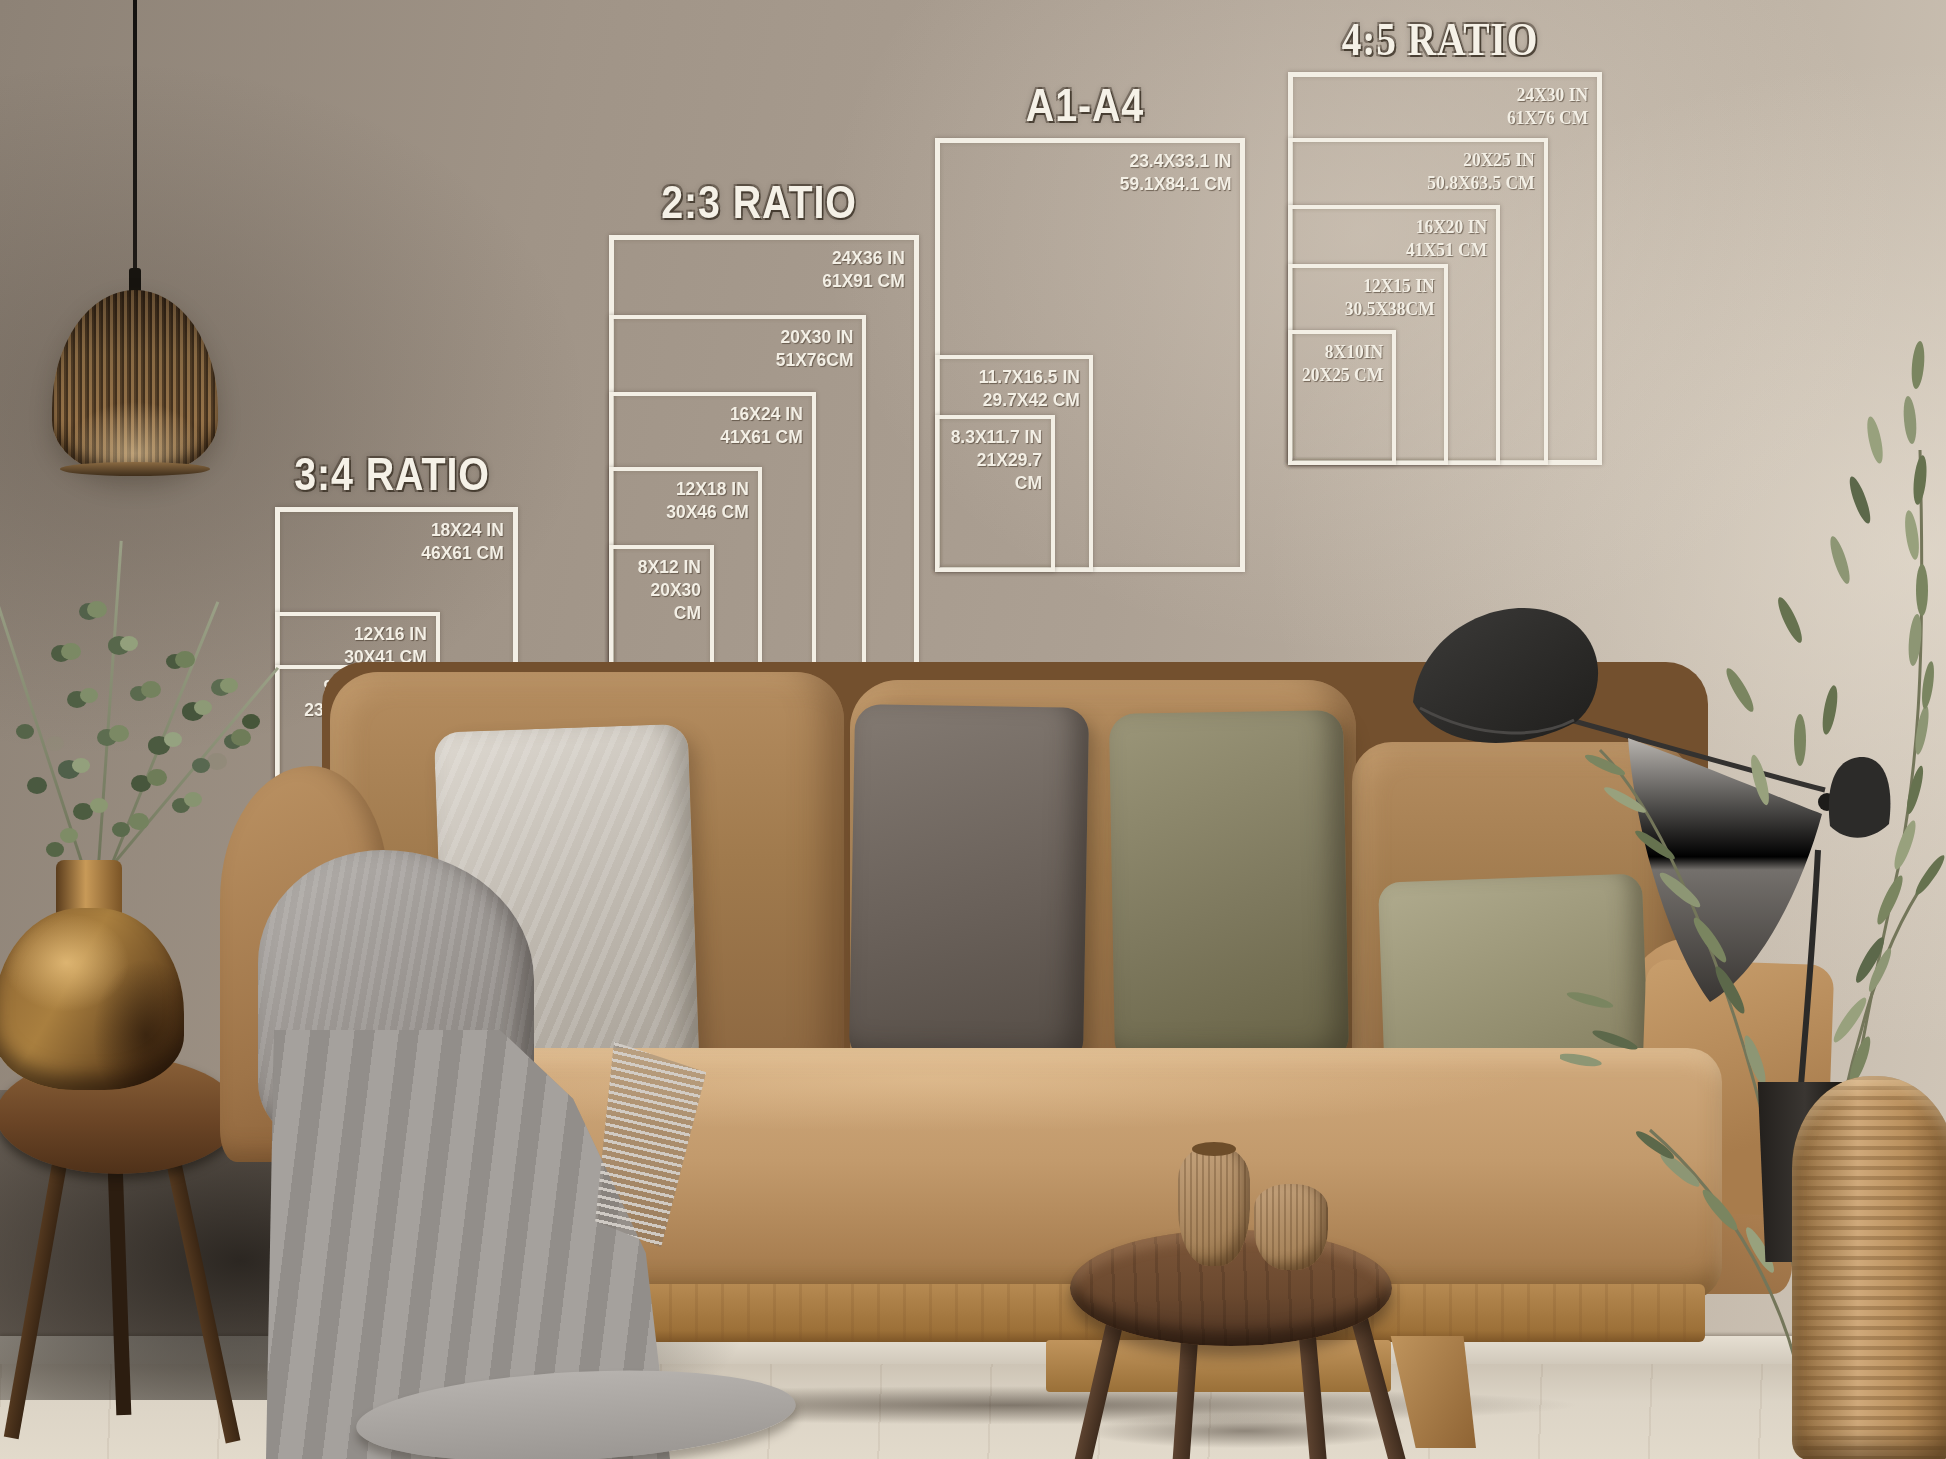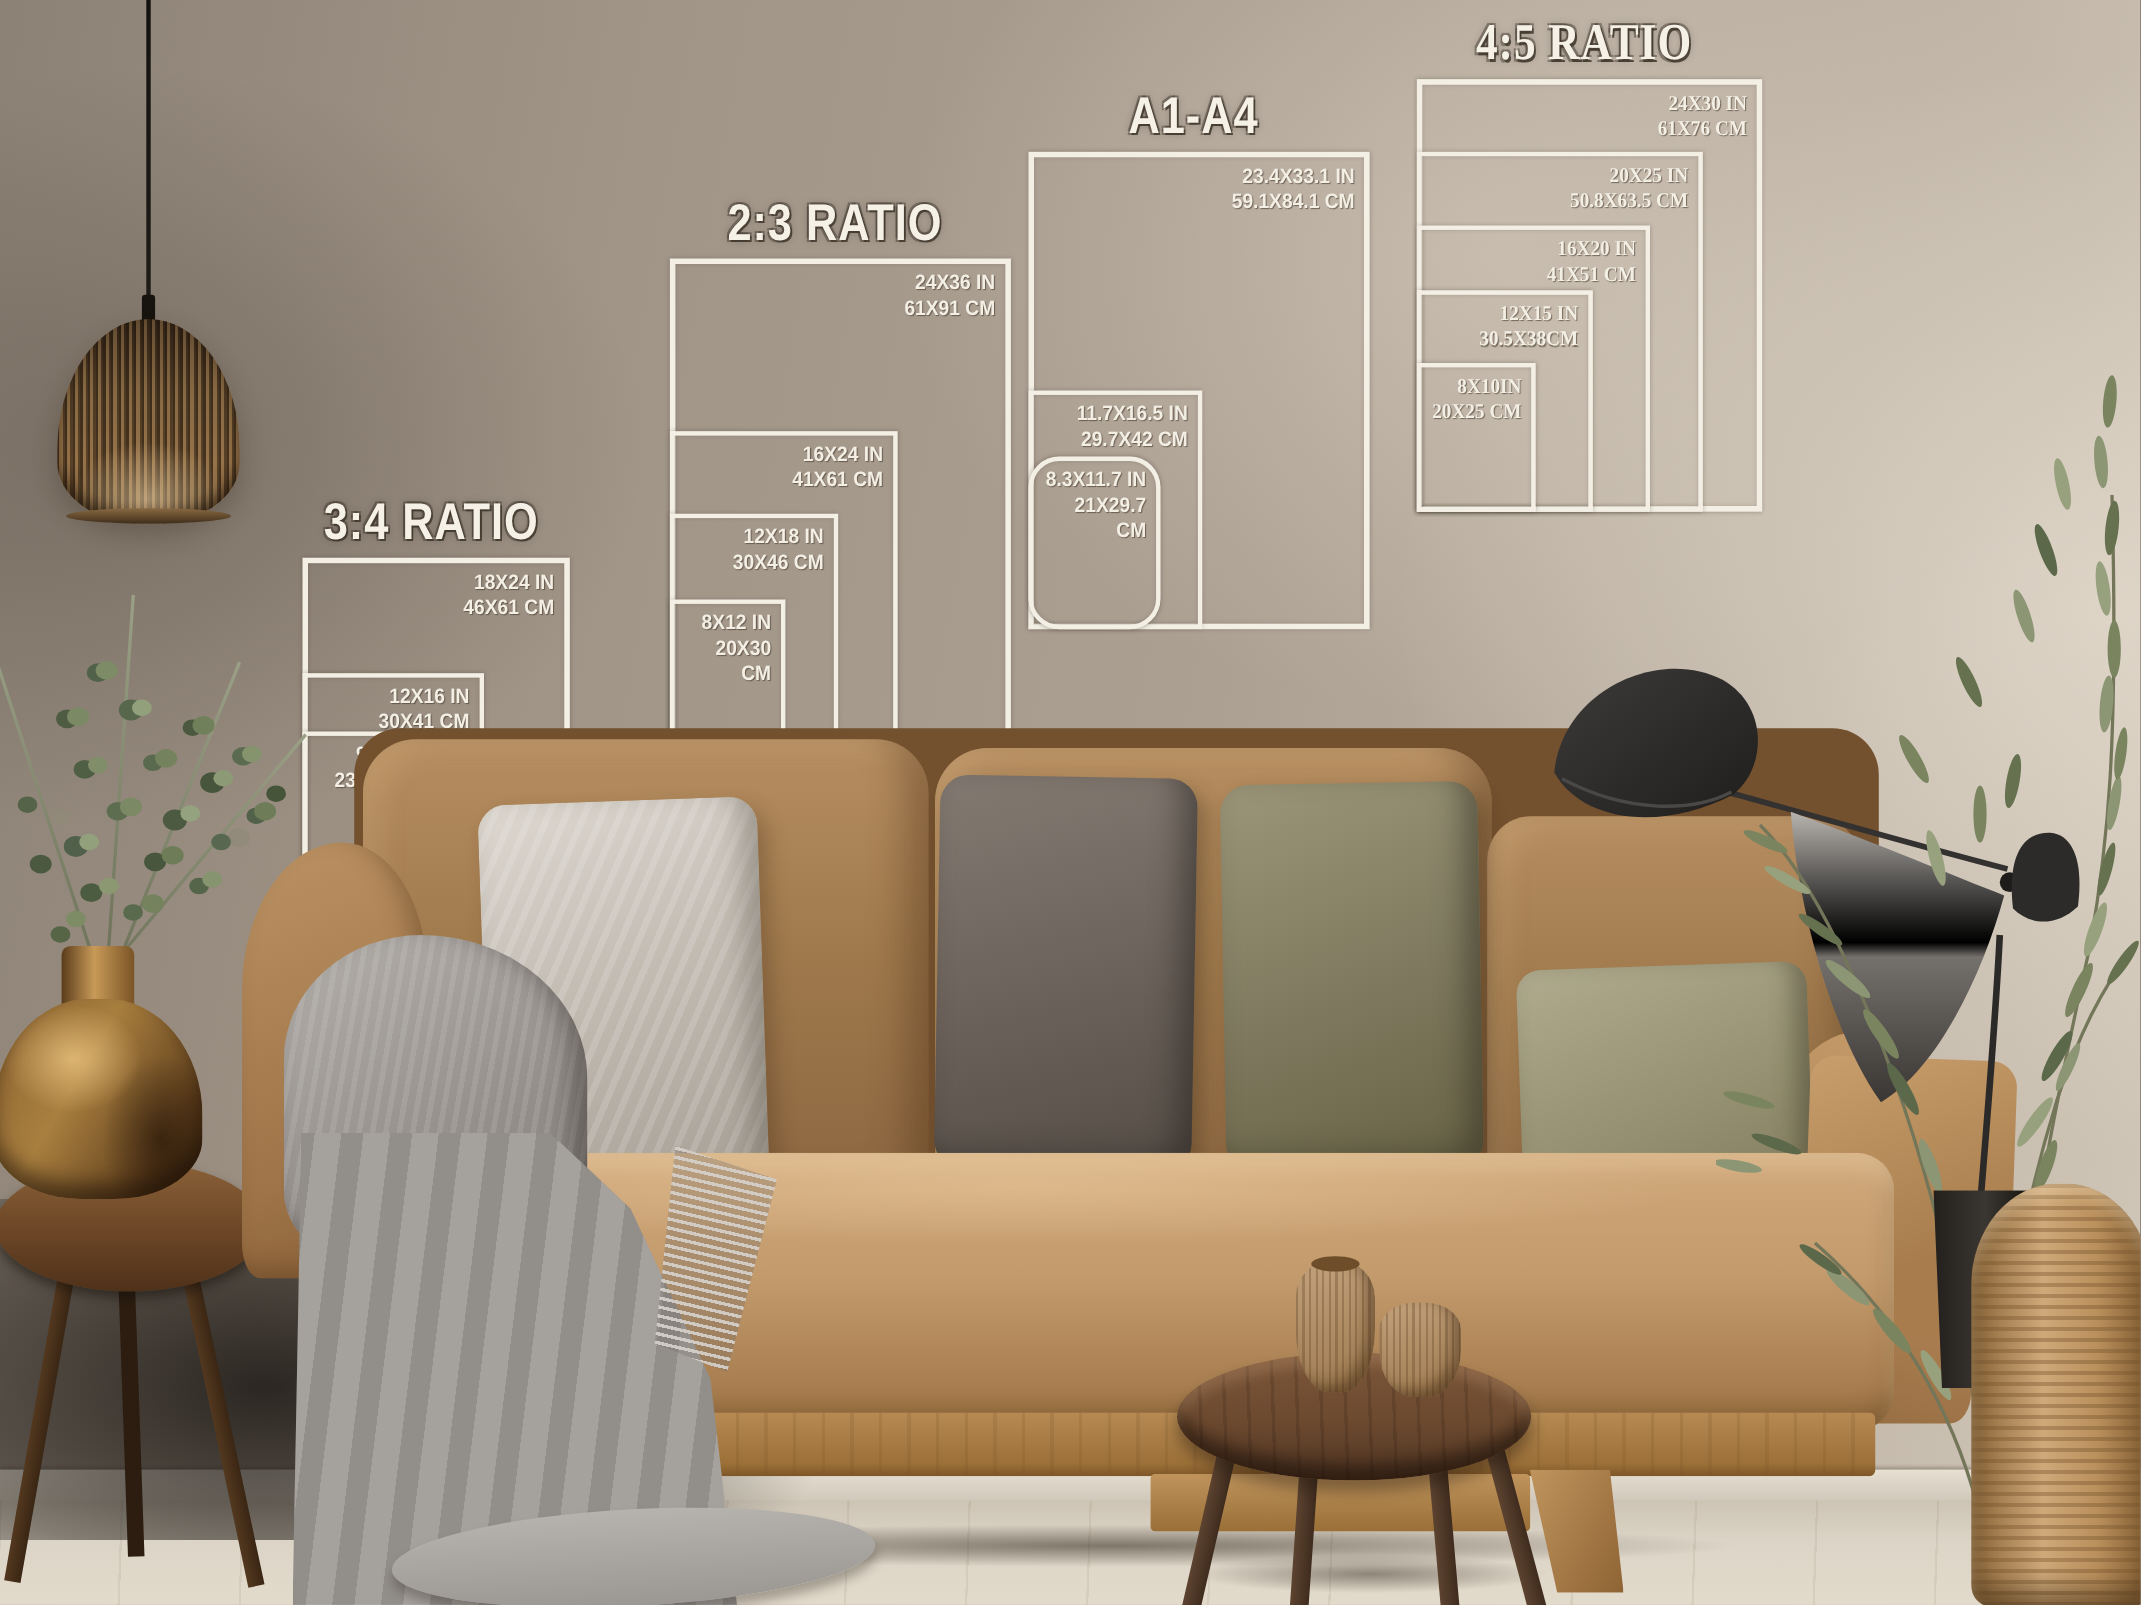--- a/index.html
+++ b/index.html
@@ -223,20 +223,26 @@
 
   <div class="size-layer">
       <div class="size-group" style="left: 578px; top: 245px; width: 300px; height: 460px; margin-left: 31px;">
         <div class="size-title">2:3 RATIO</div>
         <div class="size-box outer" style="width: 300px; height: 460px;">
           <div class="size-label">
             <div>24X36 IN</div>
             <div>61X91 CM</div>
           </div>
         </div>
+        <div class="size-box" style="width: 249px; height: 382px;">
+          <div class="size-label">
+            <div>20X30 IN</div>
+            <div>51X76CM</div>
+          </div>
+        </div>
         <div class="size-box" style="width: 199px; height: 305px;">
           <div class="size-label">
             <div>16X24 IN</div>
             <div>41X61 CM</div>
           </div>
         </div>
         <div class="size-box" style="width: 145px; height: 230px;">
           <div class="size-label">
             <div>12X18 IN</div>
             <div>30X46 CM</div>
@@ -277,21 +283,21 @@
             <div>23.4X33.1 IN</div>
             <div>59.1X84.1 CM</div>
           </div>
         </div>
         <div class="size-box" style="width: 150px; height: 209px;">
           <div class="size-label">
             <div>11.7X16.5 IN</div>
             <div>29.7X42 CM</div>
           </div>
         </div>
-        <div class="size-box" style="width: 112px; height: 149px; border-radius: 28px;">
+        <div class="size-box" style="width: 112px; height: 149px;">
           <div class="size-label">
             <div>8.3X11.7 IN</div>
             <div>21X29.7 CM</div>
           </div>
         </div>
       </div>
       <div class="size-group" style="left: 1288px; top: 82px; width: 304px; height: 383px; font-family: Liberation Serif, serif;">
         <div class="size-title">4:5 RATIO</div>
         <div class="size-box outer" style="width: 304px; height: 383px;">
           <div class="size-label">

